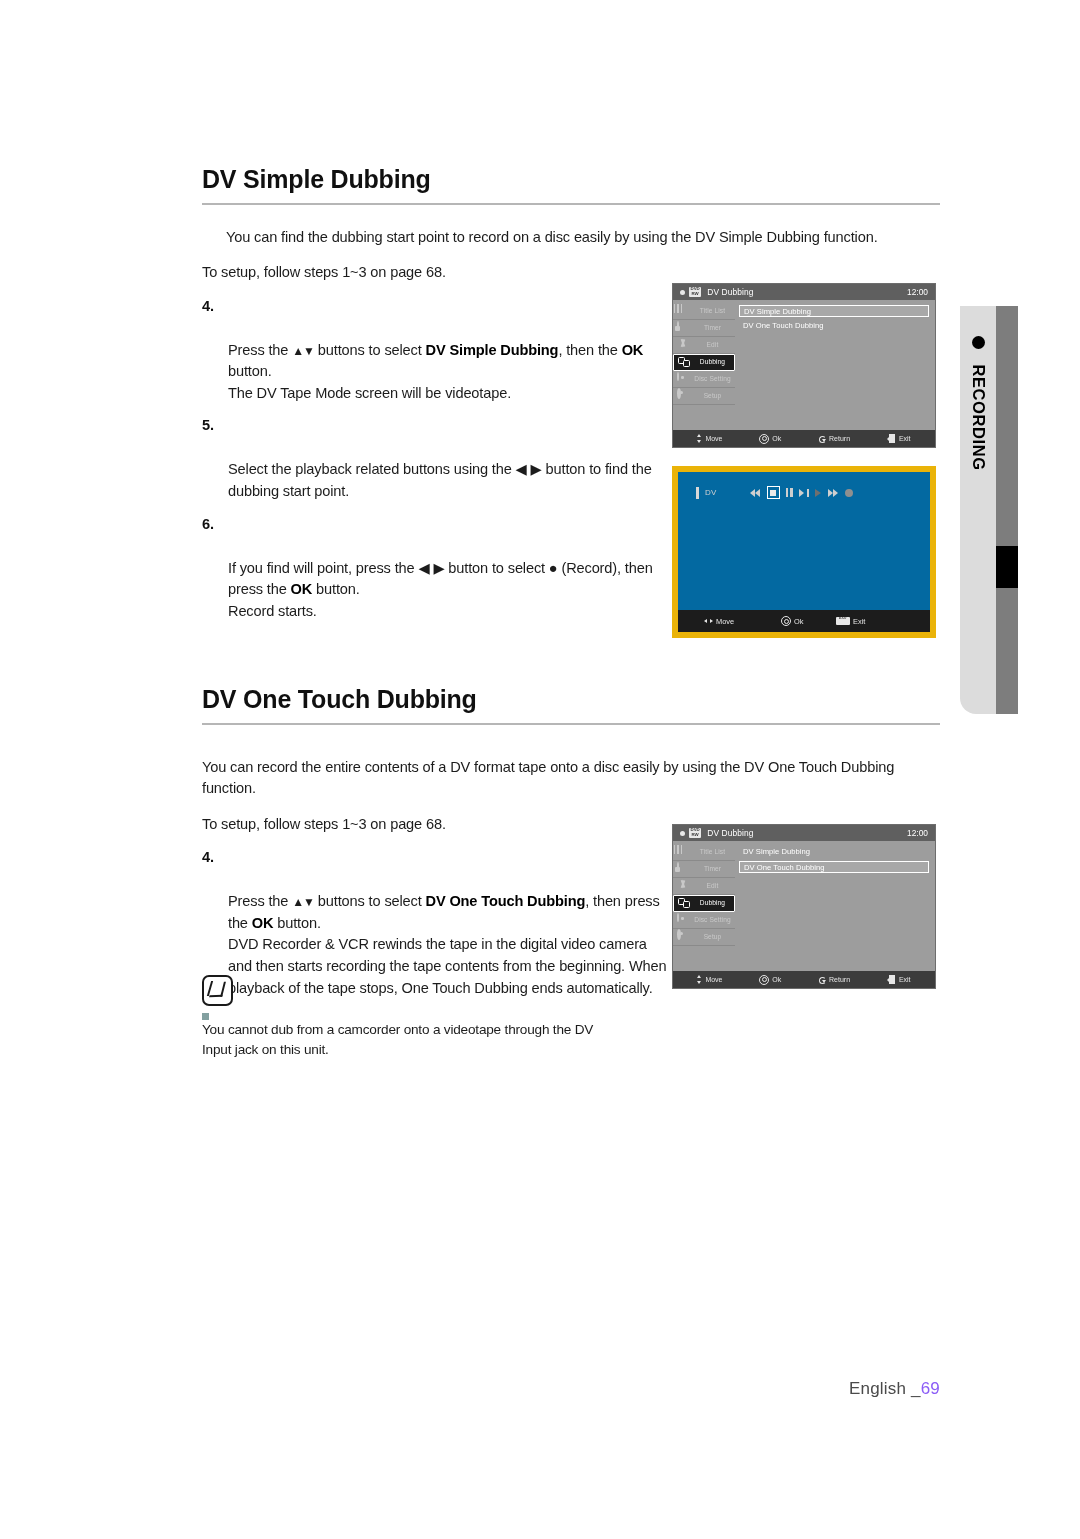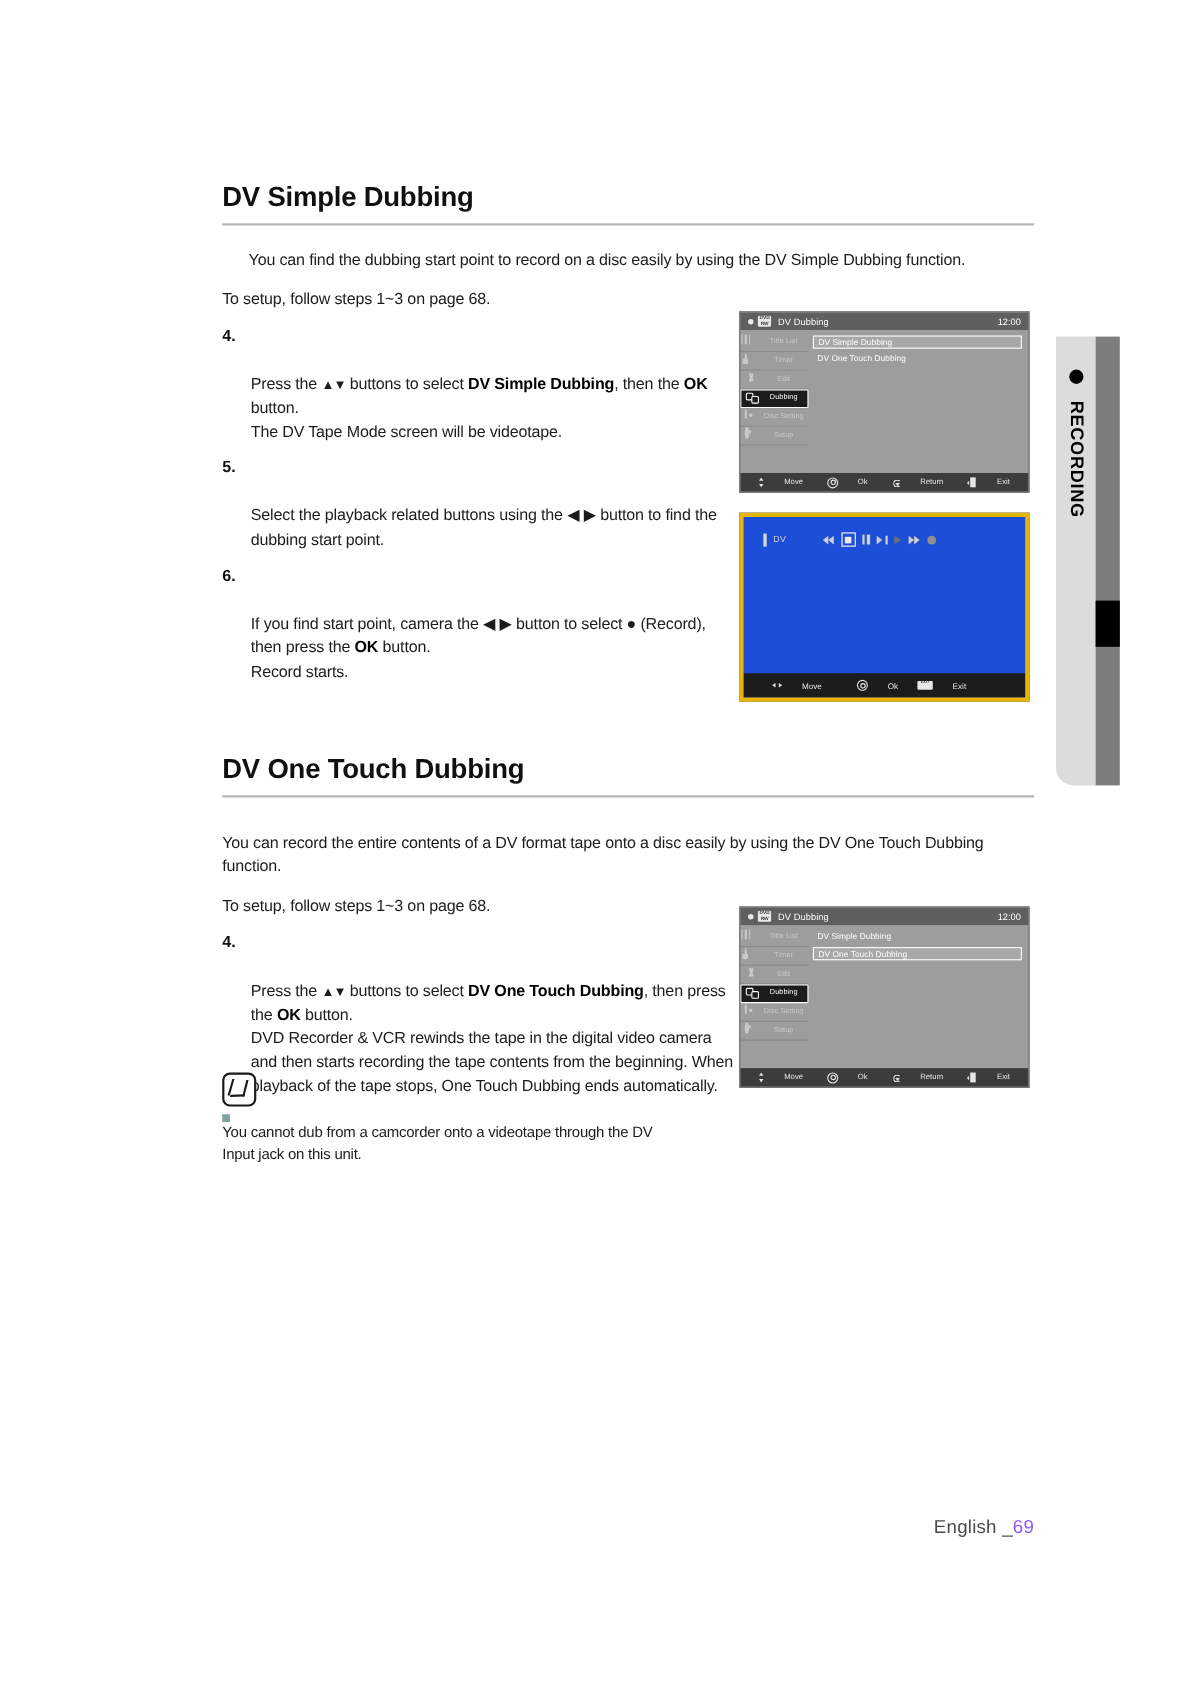--- a/index.html
+++ b/index.html
@@ -305,21 +305,21 @@
     align-items: center;
     justify-content: space-around;
     font-size: 7px;
     color: #e6e6e6;
     padding: 0 6px;
     box-sizing: border-box;
   }
   .osd-fbtn {
     display: flex;
     align-items: center;
-    gap: 18px;
+    gap: 3px;
     white-space: nowrap;
   }
 
   
   .ico-updown {
     display: inline-block;
     width: 5px; height: 9px;
     position: relative;
   }
   .ico-updown::before, .ico-updown::after {
@@ -434,22 +434,22 @@
   .g-dubbing::before{content:"";position:absolute;left:0;top:0;width:7px;height:7px;border:1.4px solid currentColor;border-radius:1.5px;box-sizing:border-box;}
   .g-dubbing::after{content:"";position:absolute;left:4.5px;top:3px;width:7px;height:7px;border:1.4px solid currentColor;border-radius:1.5px;box-sizing:border-box;background:#1c1c1c;}
   .g-disc { width:10px;height:10px;border-radius:50%;border:1.6px solid currentColor;box-sizing:border-box;position:relative;}
   .g-disc::after{content:"";position:absolute;left:3px;top:3px;width:2.5px;height:2.5px;border-radius:50%;background:currentColor;}
   .g-setup { width:11px;height:11px;border-radius:50%;border:2.6px solid currentColor;box-sizing:border-box;position:relative;}
   .g-setup::after{content:"";position:absolute;left:1.4px;top:1.4px;width:3px;height:3px;border-radius:50%;background:currentColor;}
 
   
   .tape {
     position: absolute;
-    background: #1d4ed8;
-    border: 4px solid #eab308;
+    background: #0369a1;
+    border: 6px solid #eab308;
     box-sizing: border-box;
     overflow: hidden;
   }
   .tape-top {
     display: flex;
     align-items: center;
     padding: 14px 0 0 18px;
   }
   .tape-bar {
     width: 3px;
@@ -549,21 +549,21 @@
       <div class="step">
         <div class="step-num">5.</div>
         <div class="step-body">
           <span>Select the playback related buttons using the </span><span>◀ ▶</span><span> button to find the dubbing start point.</span>
         </div>
       </div>
 
       <div class="step">
         <div class="step-num">6.</div>
         <div class="step-body">
-          <span>If you find start point, camera the </span><span>◀ ▶</span><span> button to select </span><span>●</span><span> (Record), then press the </span><b>OK</b><span> button.</span>
+          <span>If you find will point, press the </span><span>◀ ▶</span><span> button to select </span><span>●</span><span> (Record), then press the </span><b>OK</b><span> button.</span>
           <span class="sub-line">Record starts.</span>
         </div>
       </div>
     </div>
   </div>
 
   <div class="osd" style="left:672px; top:283px; width:264px; height:165px;">
     <div class="osd-header">
       <span class="osd-disc-dot"></span>
       <span class="osd-disc-badge">

